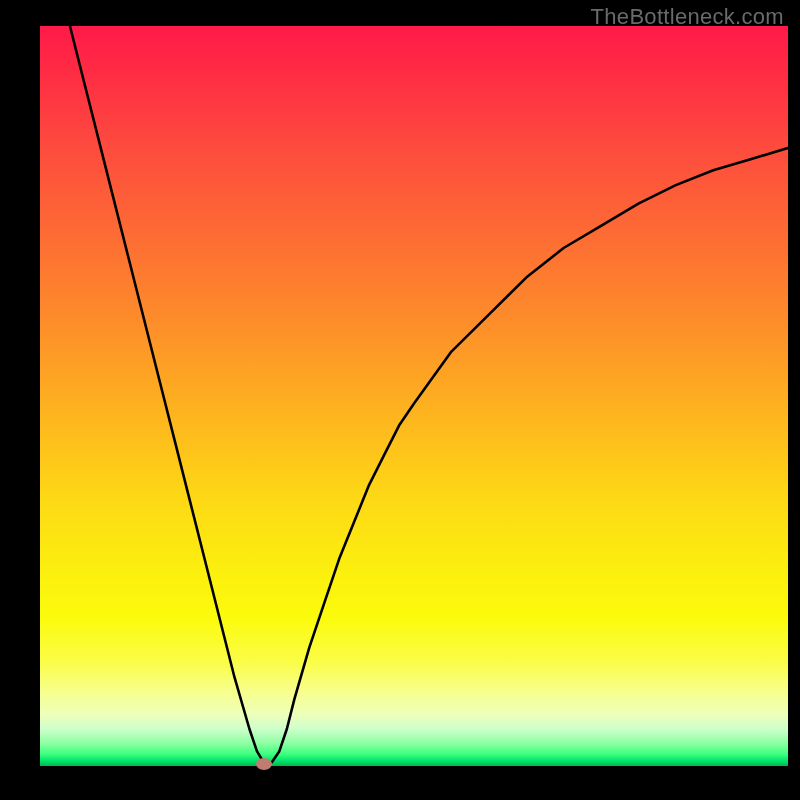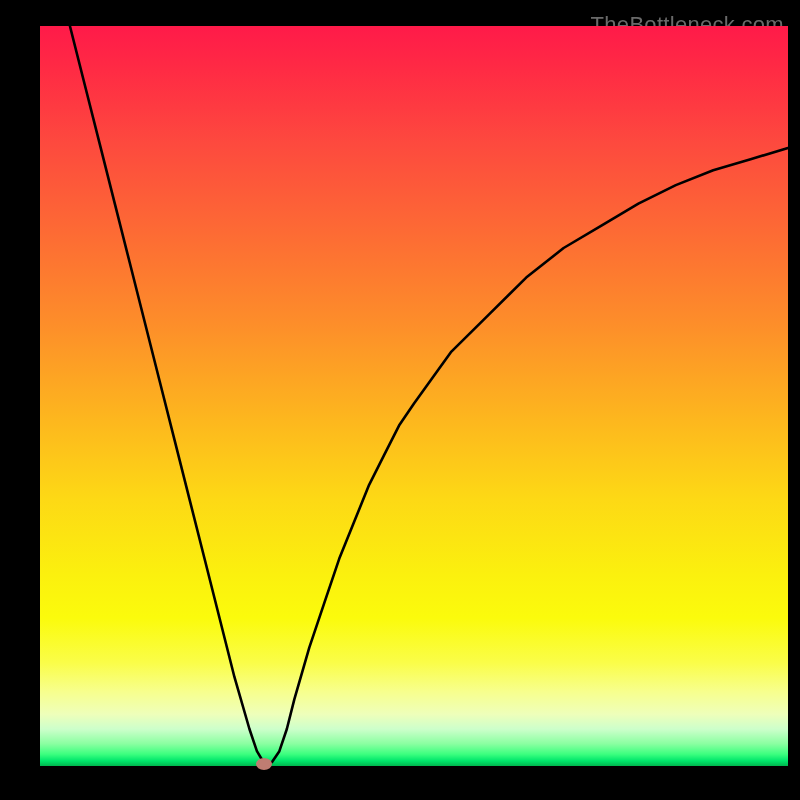--- a/index.html
+++ b/index.html
@@ -39,21 +39,21 @@
       #eeffba 93%,
       #cdffcb 95%,
       #8affa1 97%,
       #3cff7f 98.4%,
       #00e66b 99.3%,
       #00b74e 100%
     );
   }
   .watermark {
     position: absolute;
-    top: 12px;
+    top: 4px;
     right: 16px;
     color: #6a6a6a;
     font-size: 22px;
     font-weight: 400;
     letter-spacing: 0.3px;
     user-select: none;
   }
   svg.curve {
     position: absolute;
     left: 0;

